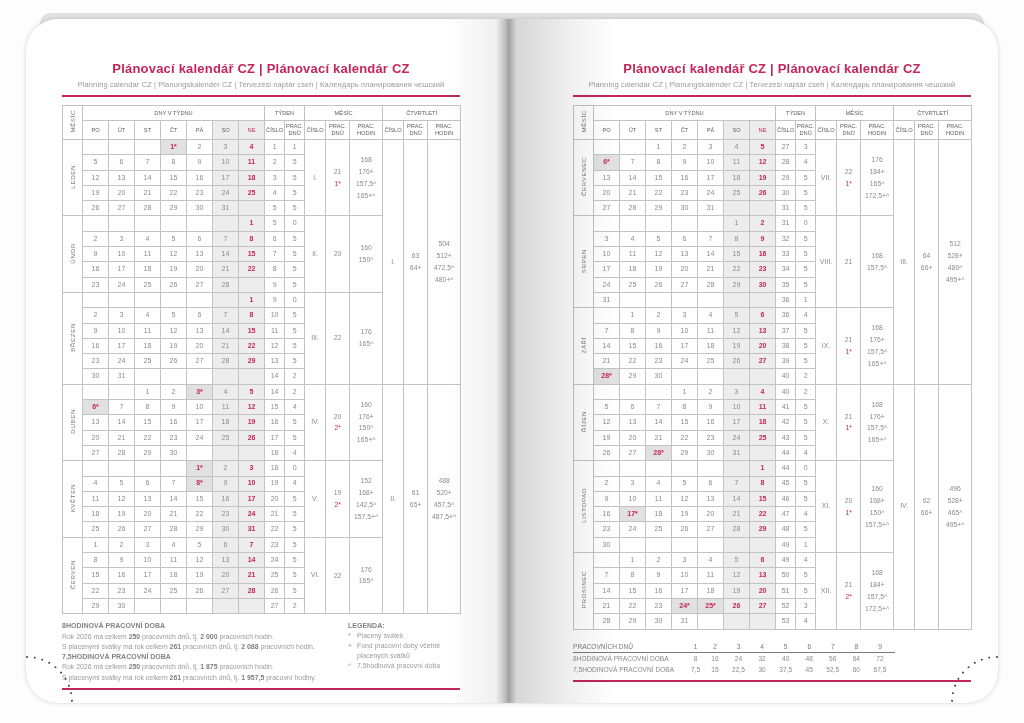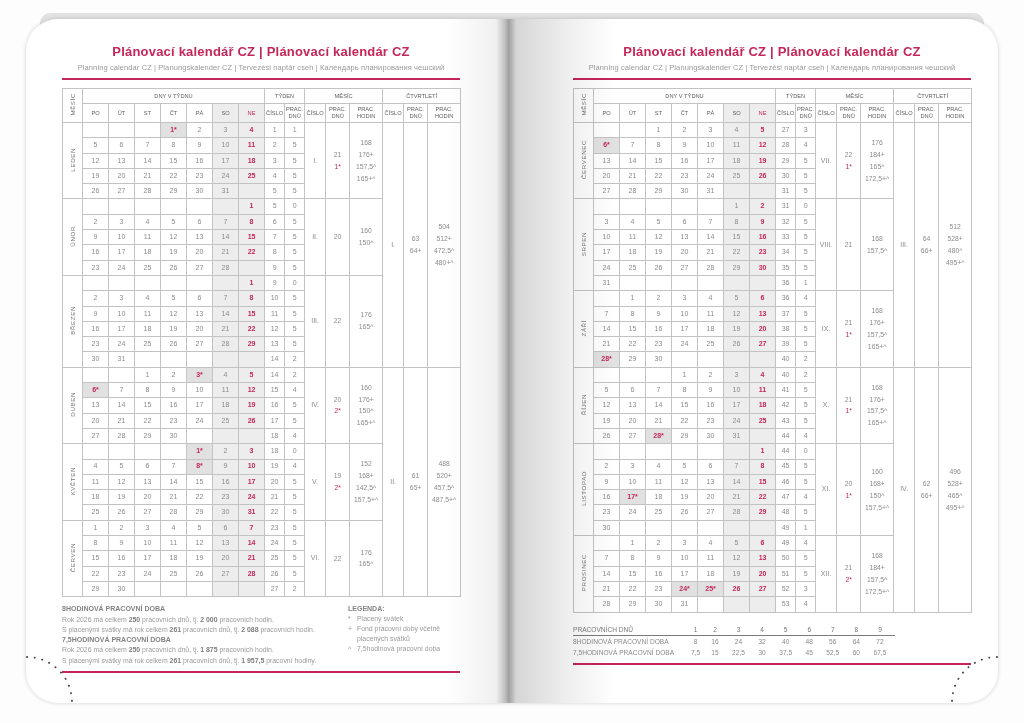--- a/index.html
+++ b/index.html
@@ -9,21 +9,21 @@
   .stage{position:relative;width:1024px;height:723px;background:#fdfdfd;}
   .behind{position:absolute;left:40px;right:40px;top:13px;height:22px;background:#e2e2e2;border-radius:10px;}
   .page{position:absolute;top:19px;height:684px;background:#fff;}
   .page-l{left:26px;width:483px;border-radius:32px 0 0 32px;box-shadow:0 0 4px rgba(0,0,0,.18);}
   .page-r{left:509px;width:489px;border-radius:0 32px 32px 0;box-shadow:0 0 4px rgba(0,0,0,.18);}
   .spine{position:absolute;top:19px;left:445px;width:170px;height:684px;pointer-events:none;z-index:5;
     background:linear-gradient(to right, rgba(0,0,0,0) 0%, rgba(0,0,0,0.06) 30%, rgba(0,0,0,0.35) 38%, rgba(0,0,0,0.16) 42%, rgba(0,0,0,0.07) 70%, rgba(0,0,0,0) 100%);}
   .content{position:absolute;top:0;width:398px;}
   .page-l .content{left:36px;}
   .page-r .content{left:64px;}
-  .title{margin-top:25px;text-align:center;font-size:13px;font-weight:bold;color:var(--acc);letter-spacing:.2px;}
+  .title{margin-top:42px;text-align:center;font-size:13px;font-weight:bold;color:var(--acc);letter-spacing:.2px;}
   .subtitle{margin-top:4px;text-align:center;font-size:7.5px;color:#9a9a9a;letter-spacing:.1px;}
   .rule{margin-top:6px;height:2px;background:var(--acc);}
   table.cal{margin-top:8px;width:398px;border-collapse:collapse;table-layout:fixed;}
   .cal th,.cal td{border:1px solid var(--bordc);text-align:center;vertical-align:middle;
     color:var(--txt);font-size:7px;line-height:1.2;padding:0;overflow:hidden;}
   .cal thead th{font-size:5.7px;color:#5f5f5f;font-weight:normal;height:15px;}
   .cal thead tr+tr th{height:19px;}
   .cal tbody td{height:15.3px;}
   .cal td.sat,.cal th.sat{background:#ededed;}
   .cal td.sun{background:#ededed;color:var(--acc);font-weight:bold;}

